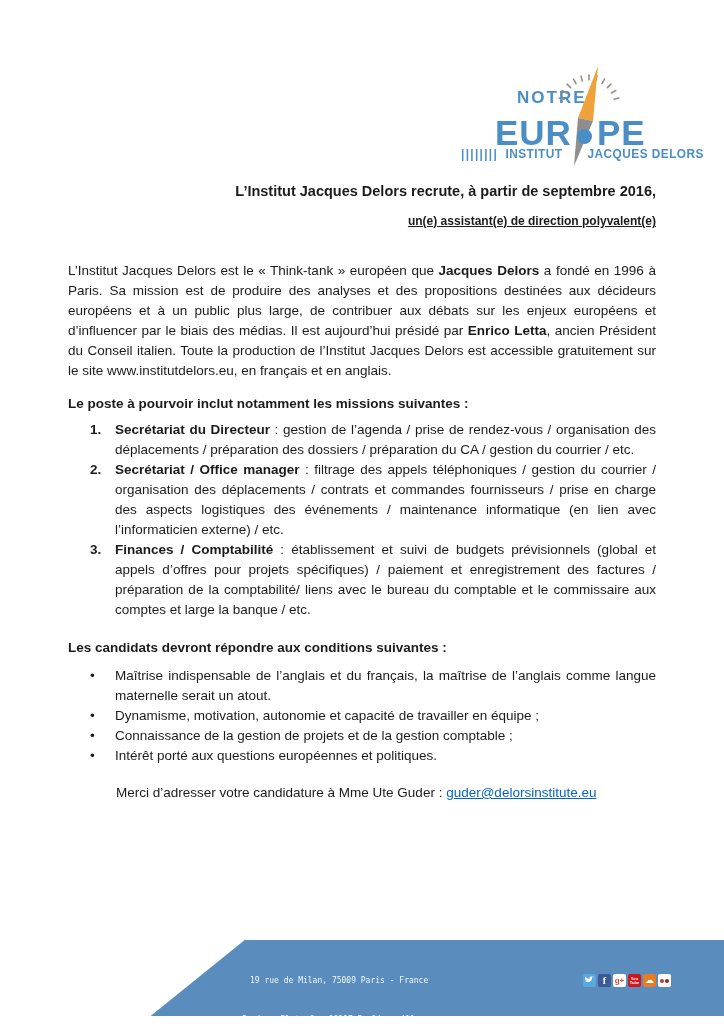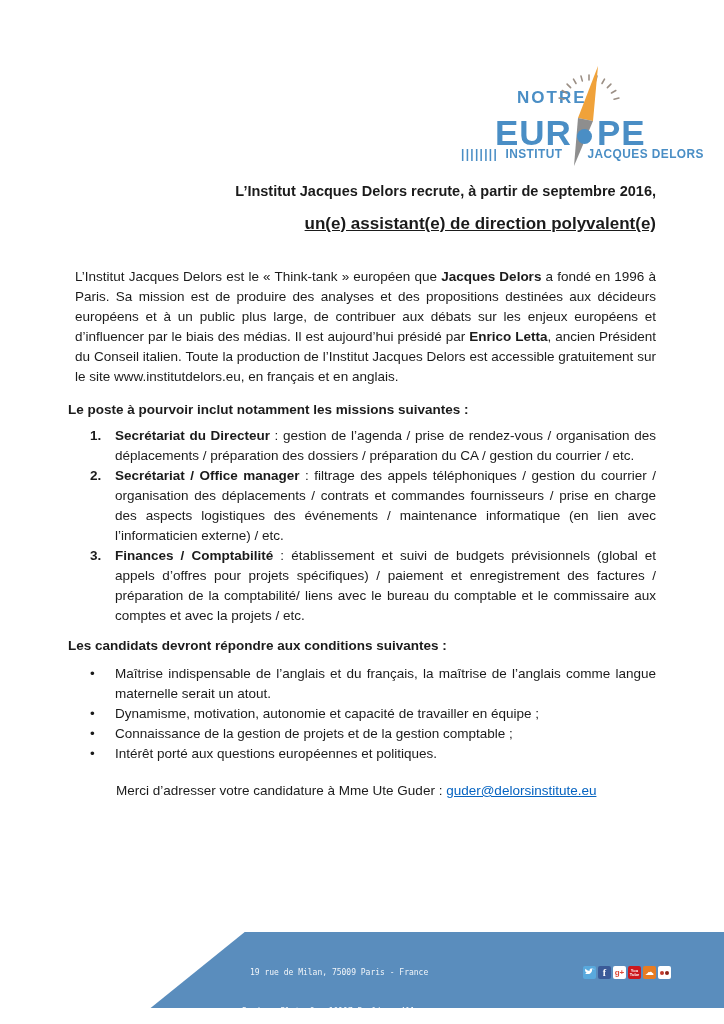--- a/index.html
+++ b/index.html
@@ -30,38 +30,38 @@
     font-size:13.5px; font-weight:bold; color:#4a8ec5; white-space:nowrap;
     transform:scaleX(0.88); transform-origin:left center; letter-spacing:0.5px;
   }
   .tick-bars { letter-spacing:1.5px; margin-right:4px; }
   .tagline-gap { display:inline-block; width:20px; }
   .needle-svg { position:absolute; left:96px; top:2px; z-index:2; }
   
   .content { position:absolute; left:68px; top:0; width:588px; }
   .title-block { margin-top:183px; text-align:right; }
   .title-1 { font-size:14.5px; font-weight:bold; }
-  .title-2 { font-size:17px; font-weight:bold; text-decoration:underline; margin-top:15px; }
+  .title-2 { font-size:12px; font-weight:bold; text-decoration:underline; margin-top:15px; }
   .body-text { font-size:13.5px; line-height:20px; }
-  .intro { margin-top:33px; text-align:justify;margin-left:7px; }
+  .intro { margin-top:33px; text-align:justify; }
   .section-heading { font-weight:bold; font-size:13.5px; line-height:20px; }
   .missions-heading { margin-top:13px; }
   .num-list { margin-top:6px; }
   .num-item { display:flex; }
   .num-cell { width:25px; padding-left:22px; box-sizing:content-box; font-weight:bold; flex:none; }
   .li-text { flex:1; text-align:justify; }
-  .conditions-heading { margin-top:10px; }
+  .conditions-heading { margin-top:18px; }
   .bullet-list { margin-top:8px; }
   .bullet-item { display:flex; }
   .bullet-cell { width:25px; padding-left:22px; box-sizing:content-box; flex:none; }
   .closing { margin-top:17px;margin-left:48px; }
   .email-link { color:#0563c1; text-decoration:underline; cursor:pointer; }
   
   .footer {
-    position:absolute; left:0; right:0; bottom:16px; height:76px;
+    position:absolute; left:0; right:0; bottom:8px; height:76px;
     background:#5a8dbd;
     clip-path:polygon(33.8% 0, 100% 0, 100% 100%, 20.8% 100%);
     color:#f2f6fa;
     font-family:"DejaVu Sans Mono", monospace;
   }
   .footer-lines { position:absolute; left:250px; top:8px; font-size:8px; line-height:13px; white-space:pre; }
   .f-line2 { margin-left:-8px; }
   .social-row { position:absolute; left:583px; top:34px; display:flex; gap:2px; }
   .s-icon {
     width:13px; height:13px; border-radius:2px; flex:none;
@@ -130,21 +130,21 @@
       <div class="num-item">
         <span class="num-cell">1.</span>
         <span class="li-text"><b>Secrétariat du Directeur</b><span> : gestion de l’agenda / prise de rendez-vous / organisation des déplacements / préparation des dossiers / préparation du CA / gestion du courrier / etc.</span></span>
       </div>
       <div class="num-item">
         <span class="num-cell">2.</span>
         <span class="li-text"><b>Secrétariat / Office manager</b><span> : filtrage des appels téléphoniques / gestion du courrier / organisation des déplacements / contrats et commandes fournisseurs / prise en charge des aspects logistiques des événements / maintenance informatique (en lien avec l’informaticien externe) / etc.</span></span>
       </div>
       <div class="num-item">
         <span class="num-cell">3.</span>
-        <span class="li-text"><b>Finances / Comptabilité</b><span> : établissement et suivi de budgets prévisionnels (global et appels d’offres pour projets spécifiques) / paiement et enregistrement des factures / préparation de la comptabilité/ liens avec le bureau du comptable et le commissaire aux comptes et avec la projets / etc.</span></span>
+        <span class="li-text"><b>Finances / Comptabilité</b><span> : établissement et suivi de budgets prévisionnels (global et appels d’offres pour projets spécifiques) / paiement et enregistrement des factures / préparation de la comptabilité/ liens avec le bureau du comptable et le commissaire aux comptes et large la banque / etc.</span></span>
       </div>
     </div>
 
     <div class="section-heading conditions-heading">Les candidats devront répondre aux conditions suivantes :</div>
 
     <div class="bullet-list body-text">
       <div class="bullet-item">
         <span class="bullet-cell">•</span>
         <span class="li-text">Maîtrise indispensable de l’anglais et du français, la maîtrise de l’anglais comme langue maternelle serait un atout.</span>
       </div>

